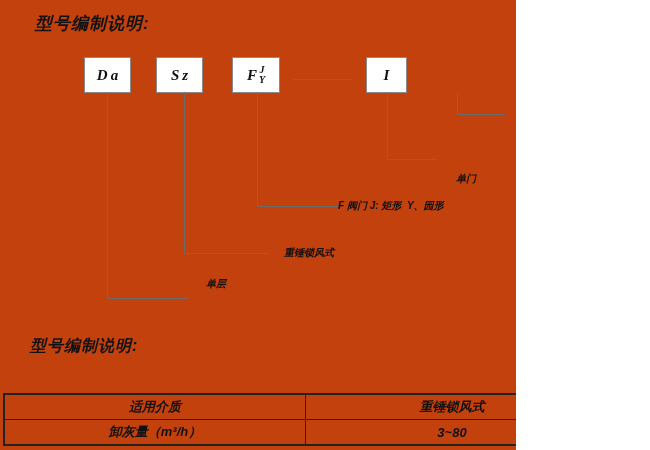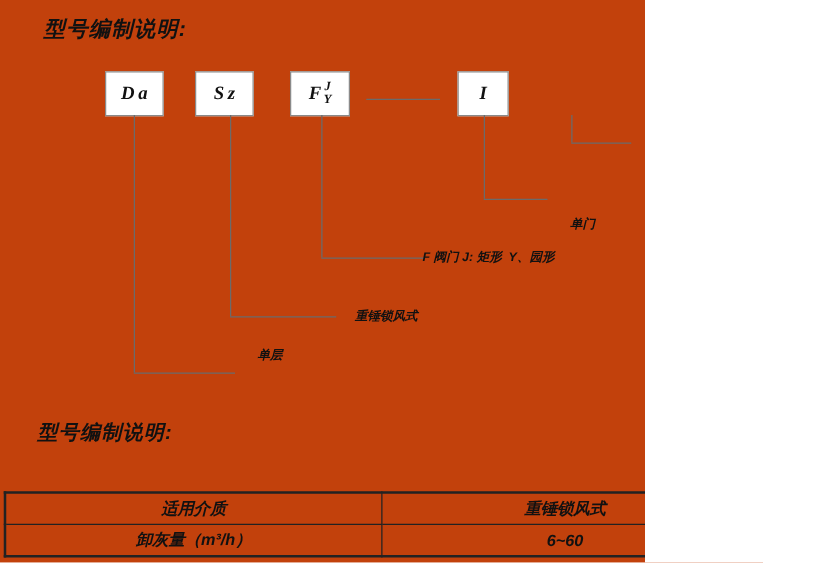--- a/index.html
+++ b/index.html
@@ -164,18 +164,18 @@
   <div class="sec-title t2">型号编制说明:</div>
 
   <table class="perf">
     <tbody>
       <tr>
         <td class="col-label">适用介质</td>
         <td>重锤锁风式</td>
       </tr>
       <tr>
         <td class="col-label">卸灰量（m³/h）</td>
-        <td>6~60</td>
+        <td>3~80</td>
       </tr>
     </tbody>
   </table>
 
 </div>
 
 </body></html>

